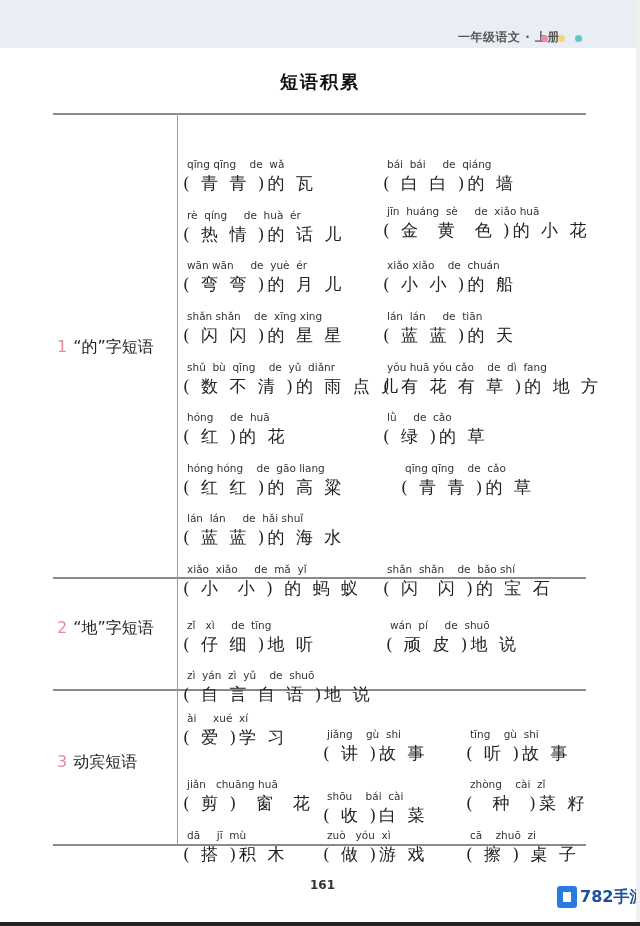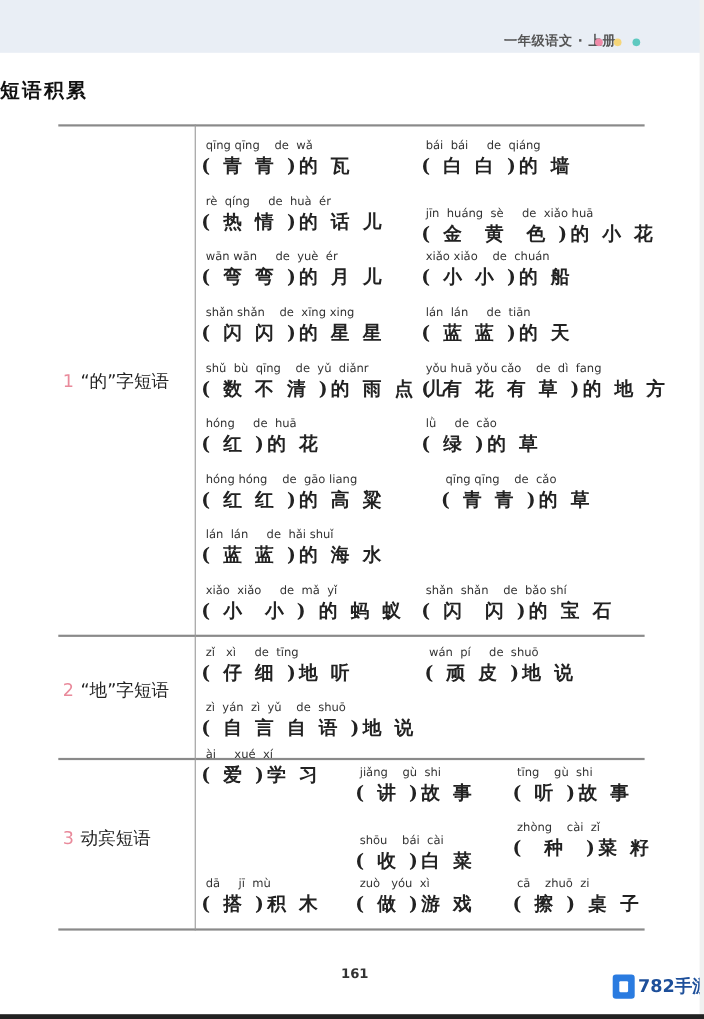--- a/index.html
+++ b/index.html
@@ -1,29 +1,29 @@
 <!DOCTYPE html>
 <html><head>
 <meta charset="utf-8">
 <style>
   * { margin:0; padding:0; box-sizing:border-box; }
   html, body { width:640px; height:926px; background:#ffffff; overflow:hidden; }
   body { position:relative; font-family:"DejaVu Sans", sans-serif; color:#222; }
   .header-band { position:absolute; left:0; top:0; width:640px; height:48px; background:#e9eef5; }
   .header-label { position:absolute; right:80px; top:29px; font-size:12px; font-weight:bold; color:#555; letter-spacing:0.5px; }
   .dot { position:absolute; top:35px; width:7px; height:7px; border-radius:50%; }
-  .page-title { position:absolute; left:0; width:640px; top:70px; text-align:left; font-size:18px; font-weight:bold; color:#111; letter-spacing:2px; }
+  .page-title { position:absolute; left:0; width:640px; top:70px; text-align:center; font-size:18px; font-weight:bold; color:#111; letter-spacing:2px; }
   .table { position:absolute; left:53px; top:113px; width:533px; height:733px; }
   .hline { position:absolute; left:0; width:533px; height:2px; background:#8a8a8a; }
   .vline { position:absolute; left:124px; width:1px; background:#9a9a9a; }
   .cat { position:absolute; left:4px; font-size:16px; color:#222; white-space:nowrap; }
   .cat .num { color:#e98a9b; font-size:16px; margin-right:6px; }
-  .phrase { position:absolute; white-space:nowrap; }
+  .phrase { position:absolute; white-space:nowrap;margin-top:32px; }
   .phrase .py { display:block; font-size:10.5px; color:#333; height:14px; line-height:14px; padding-left:4px; white-space:pre; }
-  .phrase .hz { display:block; font-family:"DejaVu Serif", serif; font-size:17px; color:#222; line-height:24px; letter-spacing:3px; white-space:pre;font-weight:bold; }
+  .phrase .hz { display:block; font-family:"DejaVu Serif", serif; font-size:17px; color:#222; line-height:24px; letter-spacing:3px; white-space:pre; }
   .page-num { position:absolute; left:310px; top:878px; font-size:12px; font-weight:bold; color:#333; }
   .brand { position:absolute; left:557px; top:886px; width:70px; height:24px; }
   .brand-icon { position:absolute; left:0; top:0; width:20px; height:22px; background:#2a7be0; border-radius:3px; }
   .brand-icon::after { content:""; position:absolute; left:6px; top:6px; width:8px; height:10px; background:#fff; border-radius:1px; }
   .brand-text { position:absolute; left:23px; top:1px; font-size:16px; font-weight:bold; color:#1d4f9a; white-space:nowrap; }
   .bottom-edge { position:absolute; left:0; top:922px; width:640px; height:4px; background:#222; }
   .right-edge { position:absolute; left:636px; top:0; width:4px; height:926px; background:#f0f0f0; }
 </style>
 </head>
 <body>
@@ -54,21 +54,21 @@
     </div>
   <div class="phrase" style="left:330px;top:12px">
       <span class="py">bái  bái     de  qiáng</span>
       <span class="hz">( 白 白 )的 墙</span>
     </div>
 
   <div class="phrase" style="left:130px;top:63px">
       <span class="py">rè  qíng     de  huà  ér</span>
       <span class="hz">( 热 情 )的 话 儿</span>
     </div>
-  <div class="phrase" style="left:330px;top:74px">
+  <div class="phrase" style="left:330px;top:59px">
       <span class="py">jīn  huáng  sè     de  xiǎo huā</span>
       <span class="hz">( 金  黄  色 )的 小 花</span>
     </div>
 
   <div class="phrase" style="left:130px;top:113px">
       <span class="py">wān wān     de  yuè  ér</span>
       <span class="hz">( 弯 弯 )的 月 儿</span>
     </div>
   <div class="phrase" style="left:330px;top:113px">
       <span class="py">xiǎo xiǎo    de  chuán</span>
@@ -150,20 +150,24 @@
     </div>
   <div class="phrase" style="left:270px;top:582px">
       <span class="py">jiǎng    gù  shi</span>
       <span class="hz">( 讲 )故 事</span>
     </div>
   <div class="phrase" style="left:413px;top:582px">
       <span class="py">tīng    gù  shi</span>
       <span class="hz">( 听 )故 事</span>
     </div>
 
+  <div class="phrase" style="left:130px;top:632px">
+      <span class="py">jiǎn   chuāng huā</span>
+      <span class="hz">( 剪 )  窗  花</span>
+    </div>
   <div class="phrase" style="left:270px;top:644px">
       <span class="py">shōu    bái  cài</span>
       <span class="hz">( 收 )白 菜</span>
     </div>
   <div class="phrase" style="left:130px;top:683px">
       <span class="py">dā     jī  mù</span>
       <span class="hz">( 搭 )积 木</span>
     </div>
 
   <div class="phrase" style="left:413px;top:632px">

